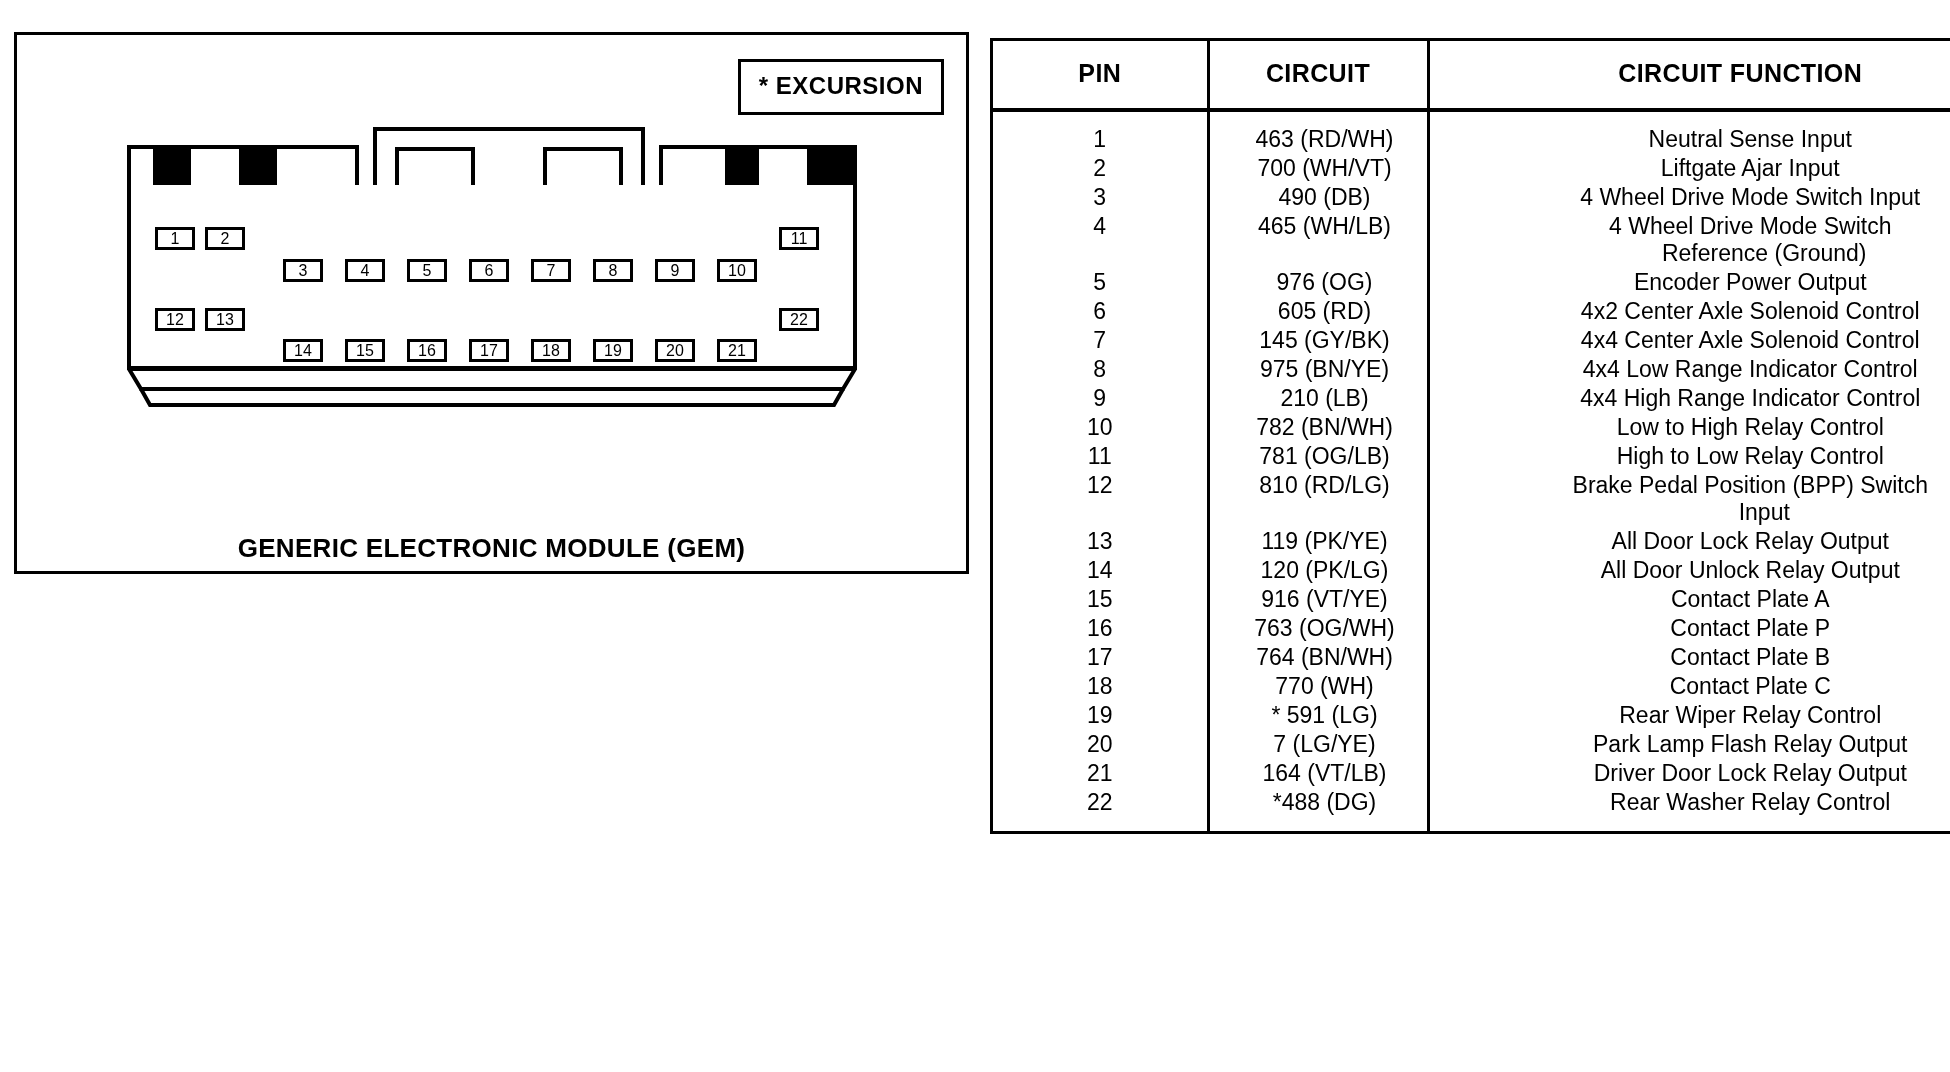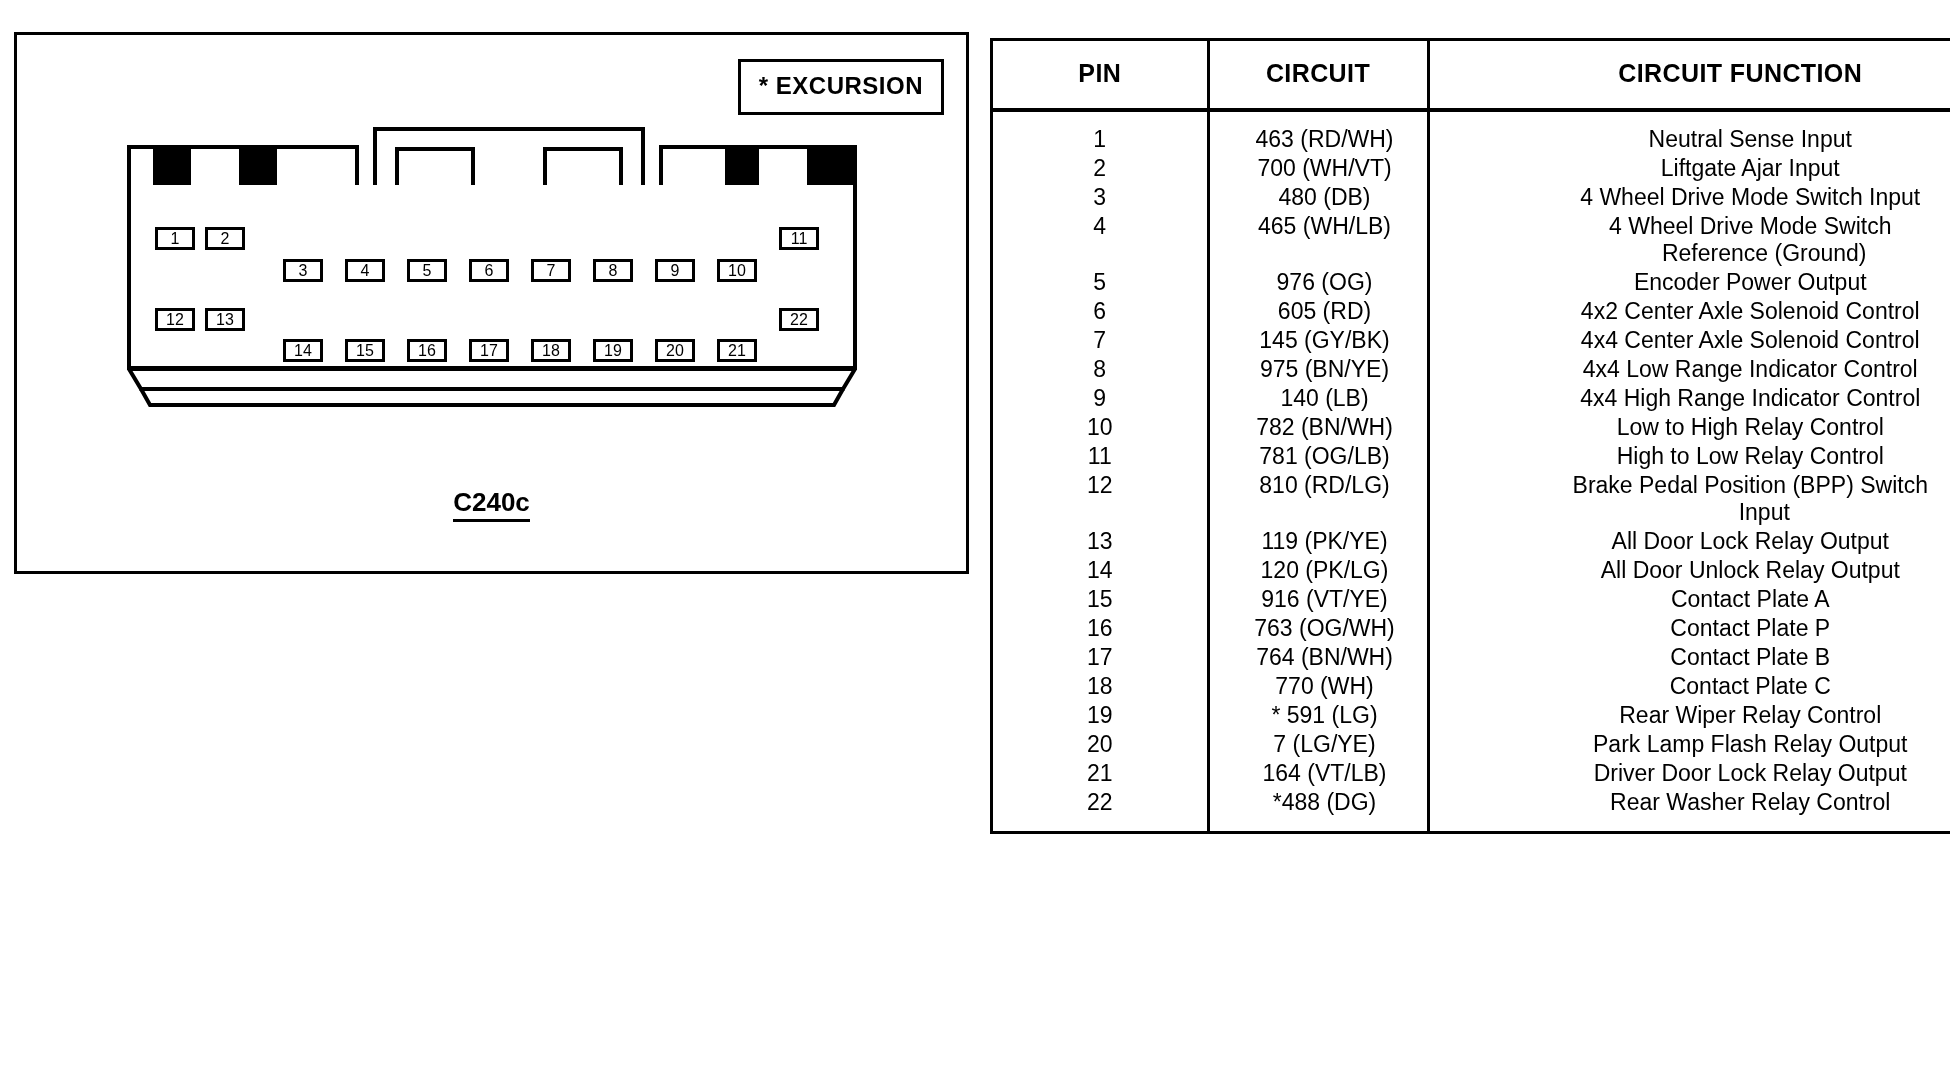--- a/index.html
+++ b/index.html
@@ -255,23 +255,21 @@
 
     <div id="skirt">
       <svg width="745" height="48" viewBox="0 0 745 48">
         <path d="M10,2 L736,2" stroke="#000" stroke-width="4" fill="none"></path>
         <path d="M10,2 L22,22 L724,22 L736,2" stroke="#000" stroke-width="4" fill="none"></path>
         <path d="M22,22 L31,38 L715,38 L724,22" stroke="#000" stroke-width="4" fill="none"></path>
       </svg>
     </div>
   </div>
 
-  <div id="conn-id">
-    <span>C240c</span>
-  </div>
+  <div id="conn-name">GENERIC ELECTRONIC MODULE (GEM)</div>
 </div>
 
 <div id="pinout-table">
   <table>
     <thead>
       <tr>
         <th class="col-pin">PIN</th>
         <th class="col-circuit">CIRCUIT</th>
         <th class="col-func">CIRCUIT FUNCTION</th>
       </tr>
@@ -282,21 +280,21 @@
           <td class="c-circuit">463 (RD/WH)</td>
           <td class="c-func">Neutral Sense Input</td>
         </tr>
         <tr>
           <td class="c-pin">2</td>
           <td class="c-circuit">700 (WH/VT)</td>
           <td class="c-func">Liftgate Ajar Input</td>
         </tr>
         <tr>
           <td class="c-pin">3</td>
-          <td class="c-circuit">480 (DB)</td>
+          <td class="c-circuit">490 (DB)</td>
           <td class="c-func">4 Wheel Drive Mode Switch Input</td>
         </tr>
         <tr>
           <td class="c-pin">4</td>
           <td class="c-circuit">465 (WH/LB)</td>
           <td class="c-func">4 Wheel Drive Mode Switch<span class="cont">Reference (Ground)</span></td>
         </tr>
         <tr>
           <td class="c-pin">5</td>
           <td class="c-circuit">976 (OG)</td>
@@ -312,21 +310,21 @@
           <td class="c-circuit">145 (GY/BK)</td>
           <td class="c-func">4x4 Center Axle Solenoid Control</td>
         </tr>
         <tr>
           <td class="c-pin">8</td>
           <td class="c-circuit">975 (BN/YE)</td>
           <td class="c-func">4x4 Low Range Indicator Control</td>
         </tr>
         <tr>
           <td class="c-pin">9</td>
-          <td class="c-circuit">140 (LB)</td>
+          <td class="c-circuit">210 (LB)</td>
           <td class="c-func">4x4 High Range Indicator Control</td>
         </tr>
         <tr>
           <td class="c-pin">10</td>
           <td class="c-circuit">782 (BN/WH)</td>
           <td class="c-func">Low to High Relay Control</td>
         </tr>
         <tr>
           <td class="c-pin">11</td>
           <td class="c-circuit">781 (OG/LB)</td>

